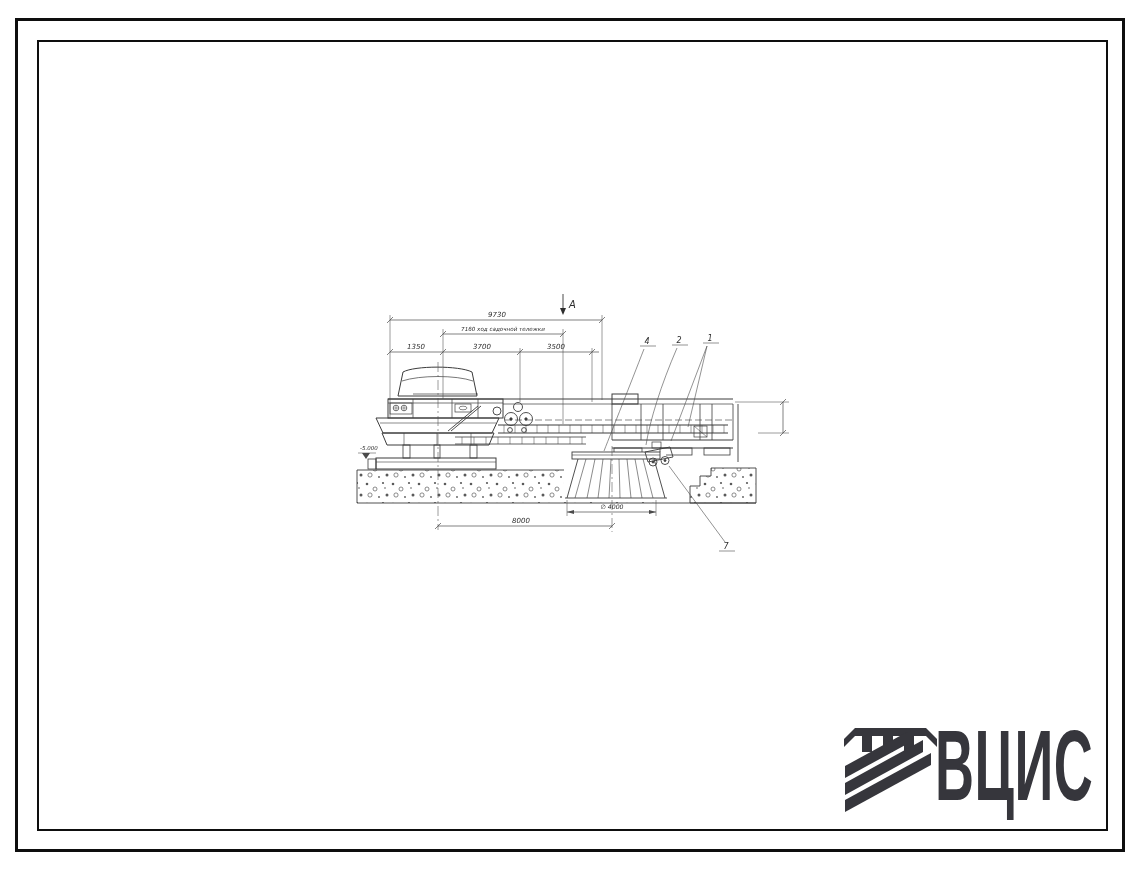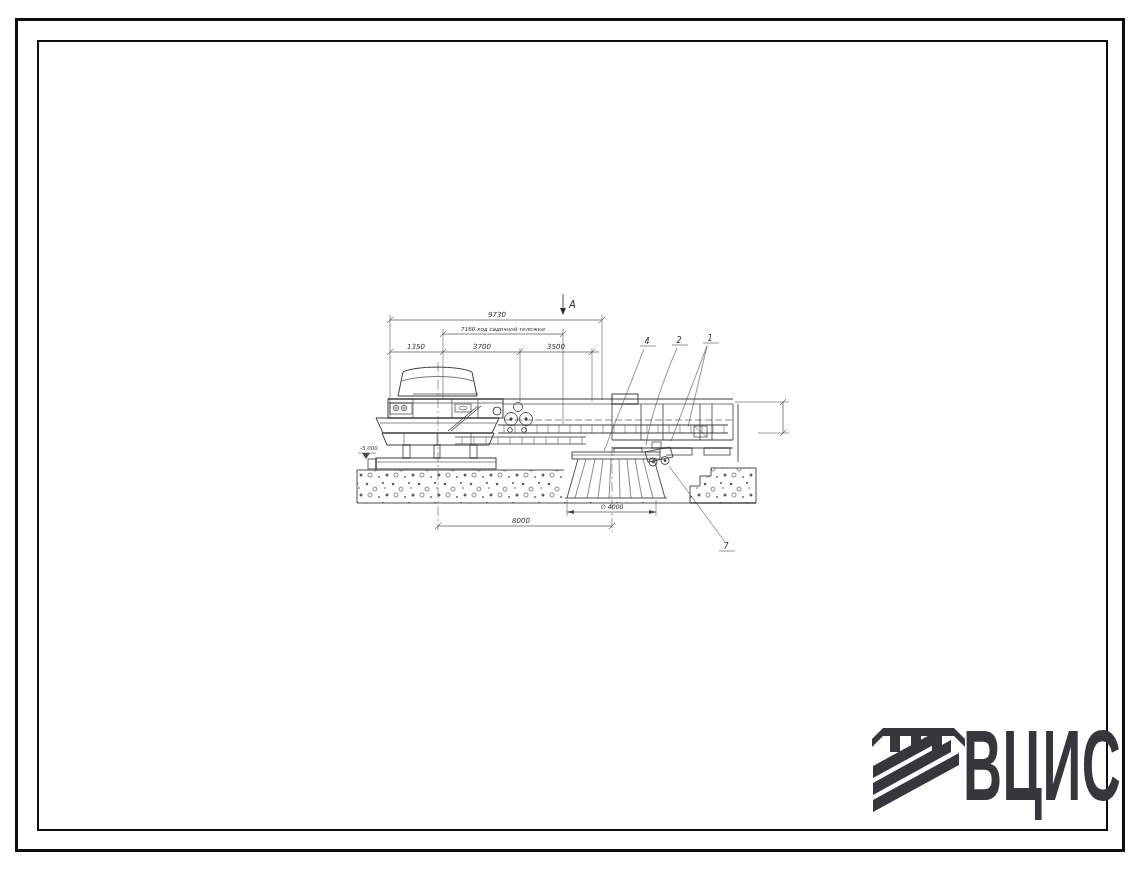--- a/index.html
+++ b/index.html
@@ -12,21 +12,21 @@
     border:3px solid #0e0e0e;background:transparent;
   }
   .frame-inner{
     position:absolute;left:37px;top:40px;width:1067px;height:787px;
     border:2.5px solid #0e0e0e;background:transparent;
   }
   .drawing-svg{
     position:absolute;left:330px;top:275px;width:480px;height:300px;
   }
   .logo{
-    position:absolute;left:871px;top:714px;width:245px;height:100px;
+    position:absolute;left:843px;top:714px;width:245px;height:100px;
   }
   .logo-emblem{
     position:absolute;left:0;top:2px;width:96px;height:96px;
   }
   .logo-text{
     position:absolute;left:92px;top:3px;width:300px;height:96px;
     font-family:"Liberation Sans", sans-serif;
     font-weight:bold;font-size:100px;line-height:96px;
     letter-spacing:1px;
     transform:scaleX(0.54);transform-origin:left top;

